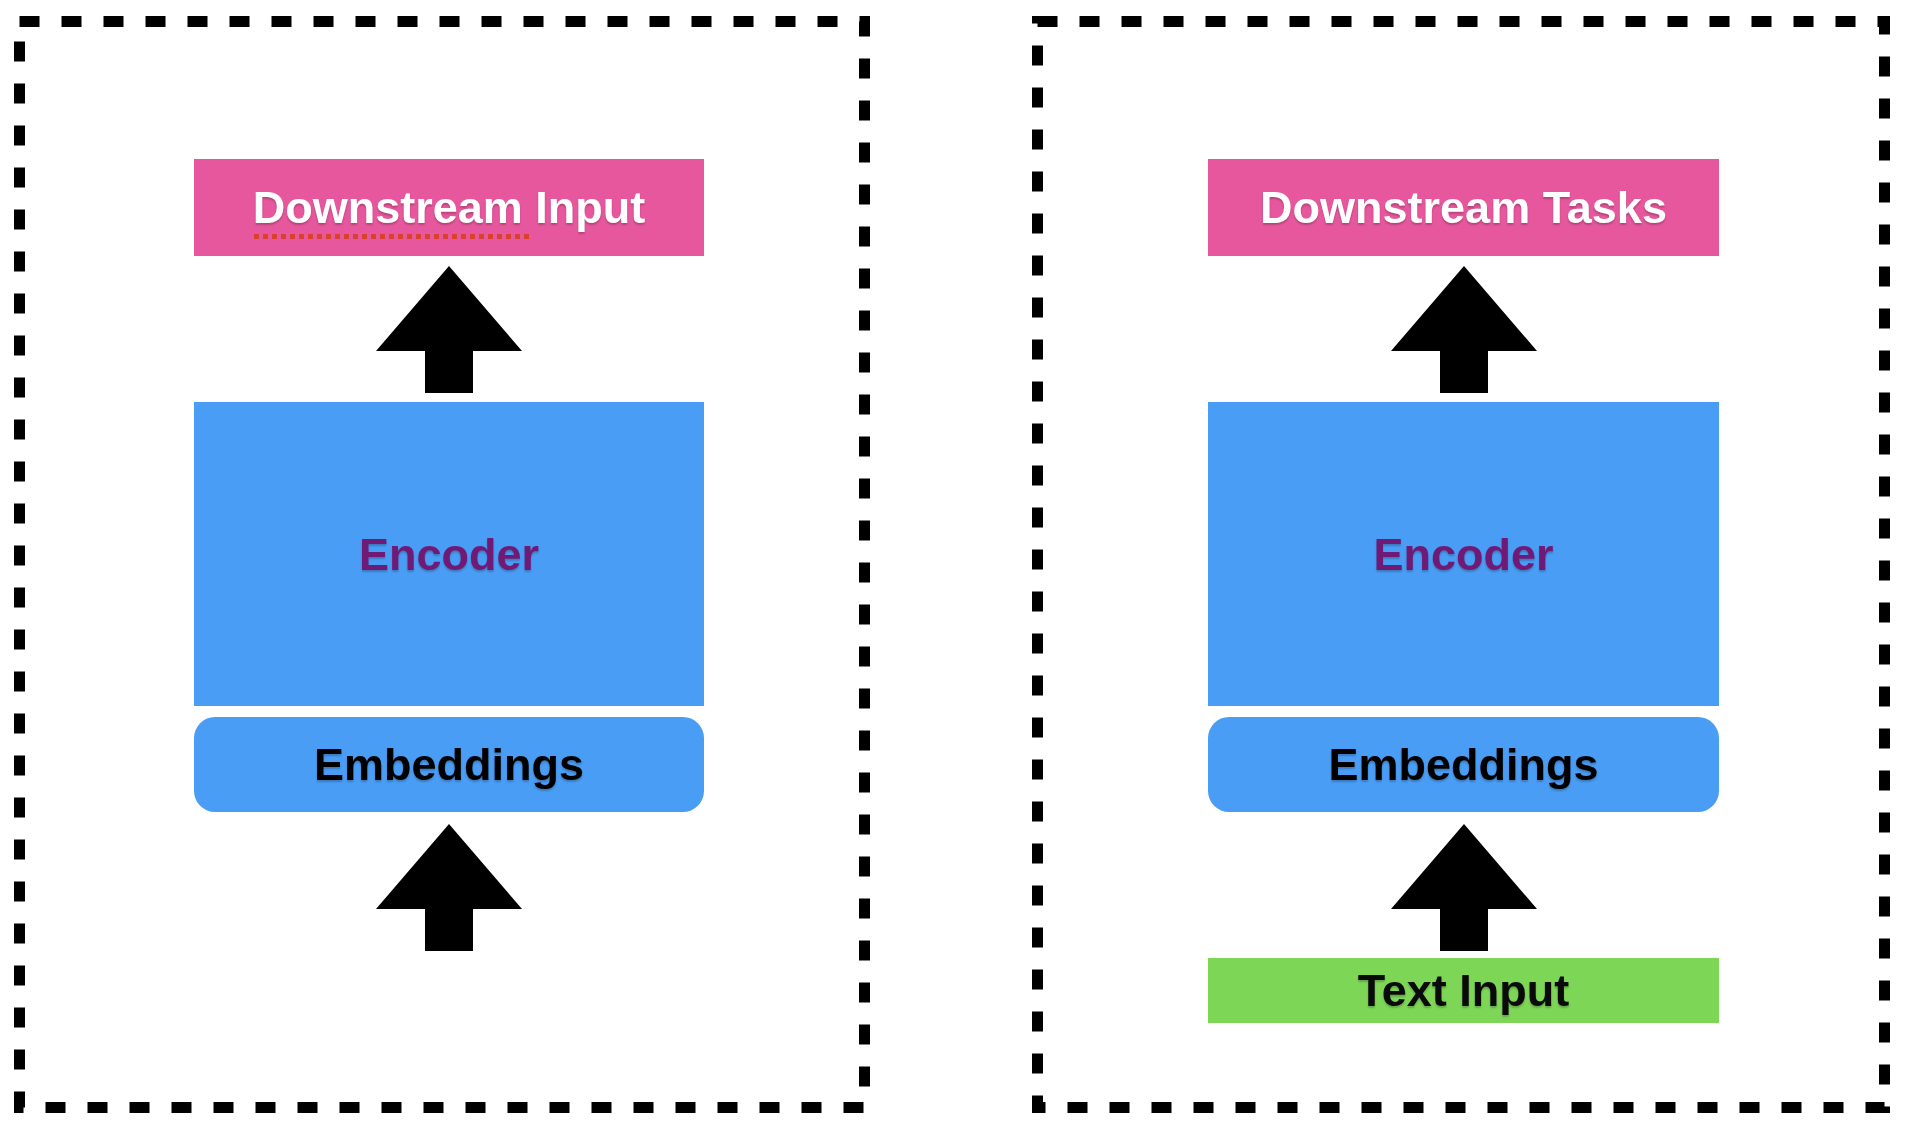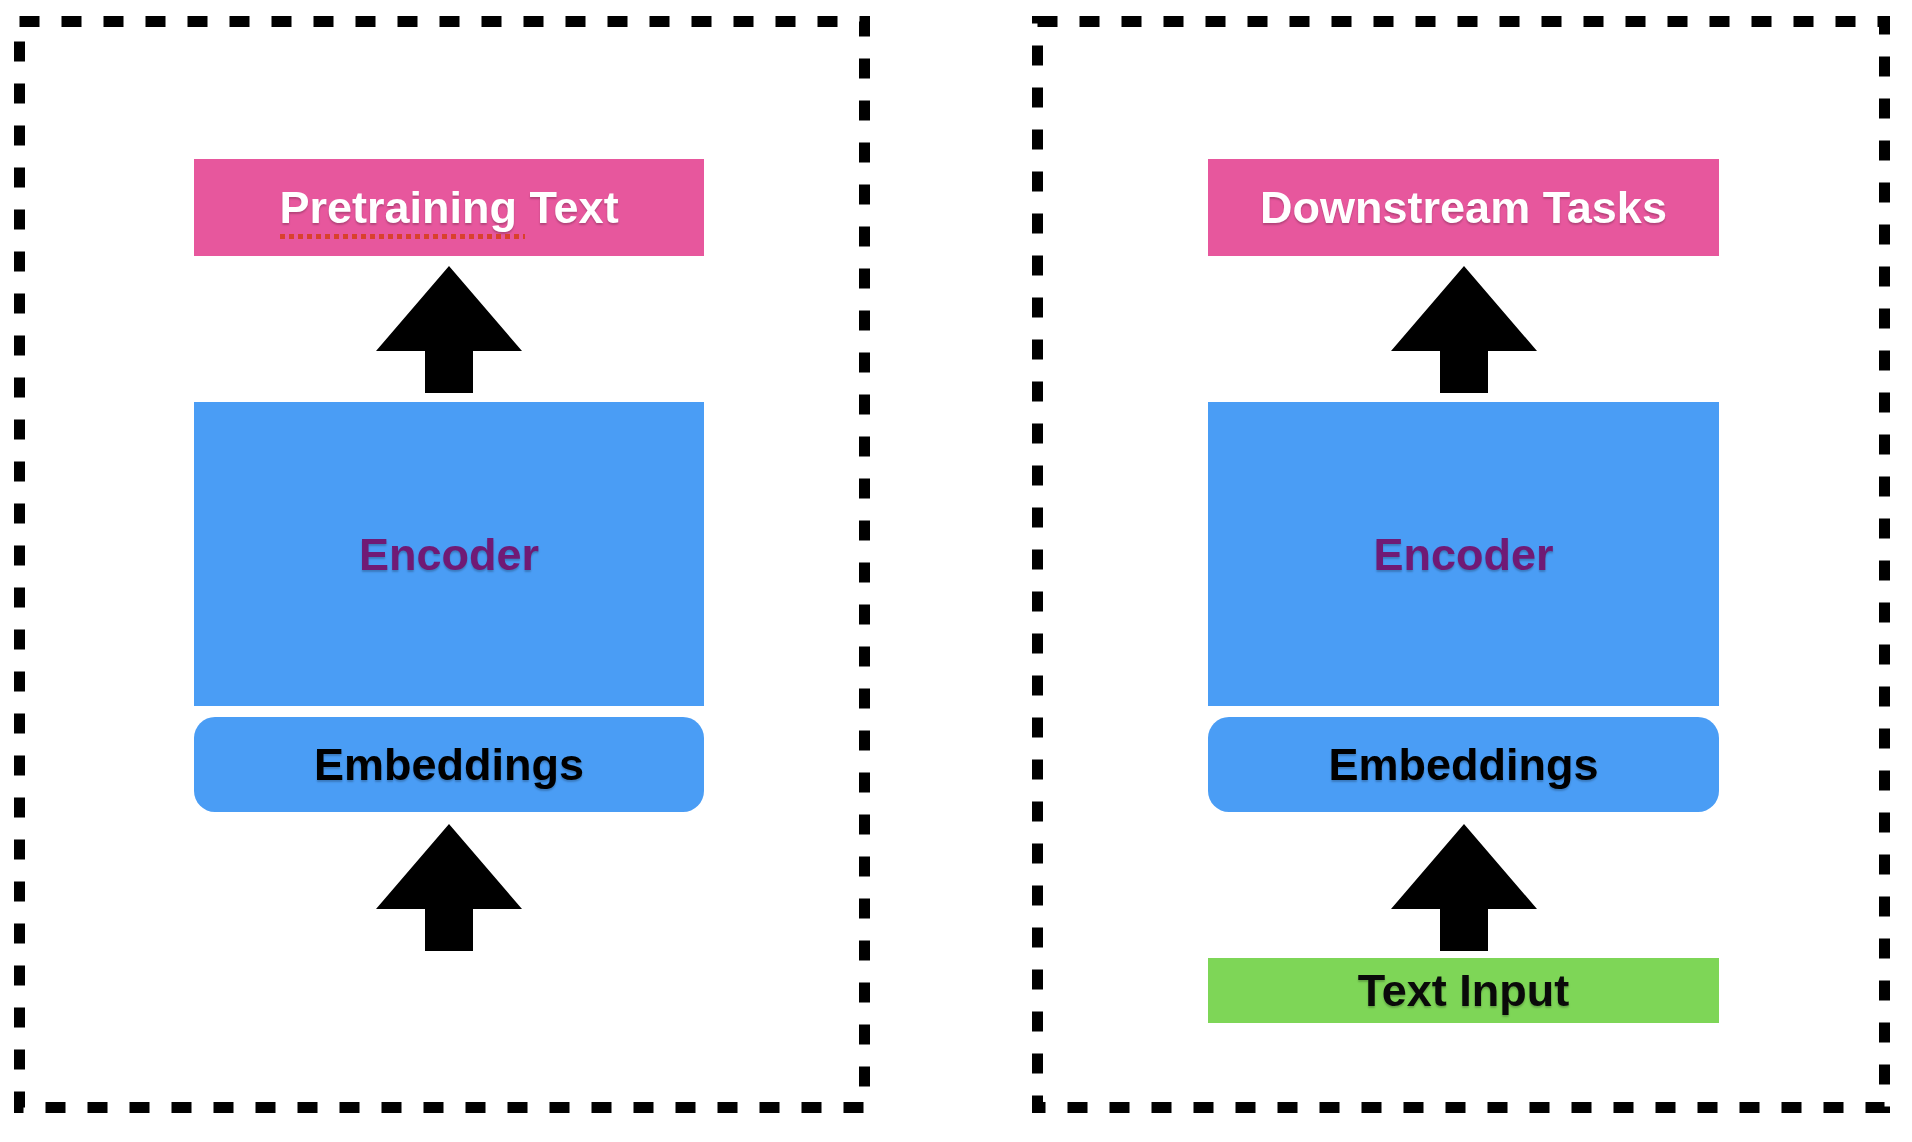--- a/index.html
+++ b/index.html
@@ -102,21 +102,21 @@
 <body>
 
 <div class="panel panel-left">
   <svg class="border-svg" viewBox="0 0 856 1097" aria-hidden="true">
     <rect x="5.5" y="5.5" width="845" height="1086" fill="none" stroke="var(--border)" stroke-width="11" stroke-dasharray="20 22"></rect>
   </svg>
 
   <div class="column">
 
     <div class="box task-box">
-      <span><span class="misspelled">Pretraining</span><span> Text</span></span>
+      <span><span class="misspelled">Downstream</span><span> Input</span></span>
     </div>
 
     <div class="arrow-row arrow-row-1">
       <svg width="146" height="127" viewBox="0 0 146 127" aria-hidden="true">
         <polygon points="73,0 146,85 97,85 97,127 49,127 49,85 0,85" fill="var(--arrow)"></polygon>
       </svg>
     </div>
 
     <div class="box encoder-box">
       <span>Encoder</span>

